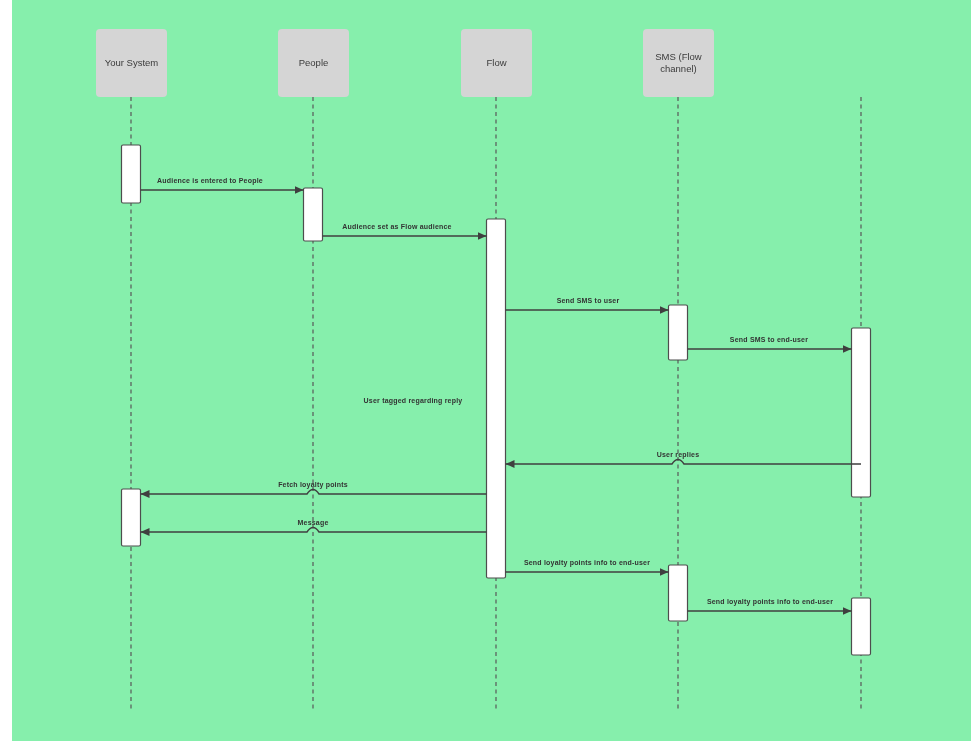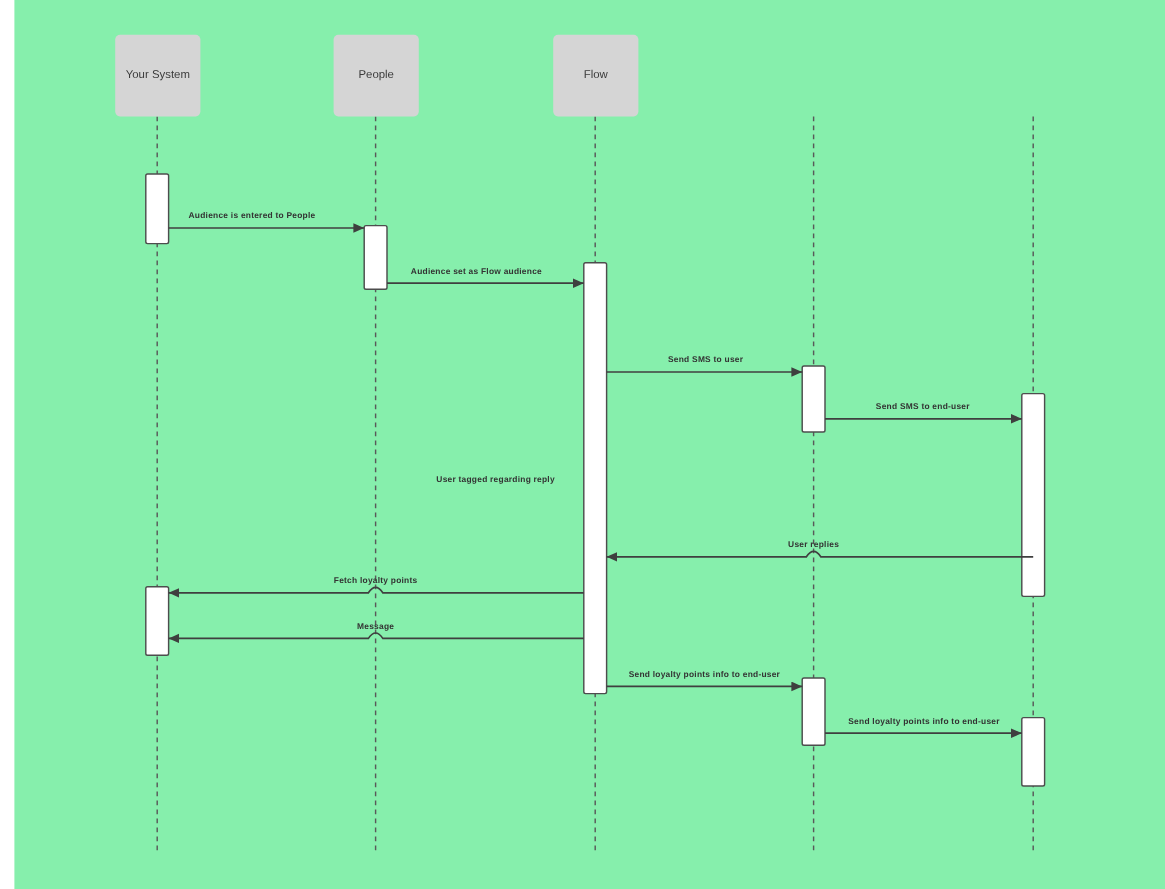--- a/index.html
+++ b/index.html
@@ -90,20 +90,21 @@
       <path d="M474.5,494 L307,494 Q301,485 295,494 L128.5,494" marker-end="url(#arrowhead)"></path>
       <path d="M474.5,532 L307,532 Q301,523 295,532 L128.5,532" marker-end="url(#arrowhead)"></path>
       <path d="M493.5,572 L656.5,572" marker-end="url(#arrowhead)"></path>
       <path d="M675.5,611 L839.5,611" marker-end="url(#arrowhead)"></path>
     </g>
   </svg>
 
   <div class="actor" style="left:84px">Your System</div>
   <div class="actor" style="left:266px">People</div>
   <div class="actor" style="left:449px">Flow</div>
+  <div class="actor" style="left:631px">SMS (Flow channel)</div>
 
   <div class="msg-label" style="left:198px; top:177px">Audience is entered to People</div>
   <div class="msg-label" style="left:385px; top:223px">Audience set as Flow audience</div>
   <div class="msg-label" style="left:576px; top:297px">Send SMS to user</div>
   <div class="msg-label" style="left:757px; top:336px">Send SMS to end-user</div>
   <div class="msg-label" style="left:401px; top:397px">User tagged regarding reply</div>
   <div class="msg-label" style="left:666px; top:451px">User replies</div>
   <div class="msg-label" style="left:301px; top:481px">Fetch loyalty points</div>
   <div class="msg-label" style="left:301px; top:519px">Message</div>
   <div class="msg-label" style="left:575px; top:559px">Send loyalty points info to end-user</div>

